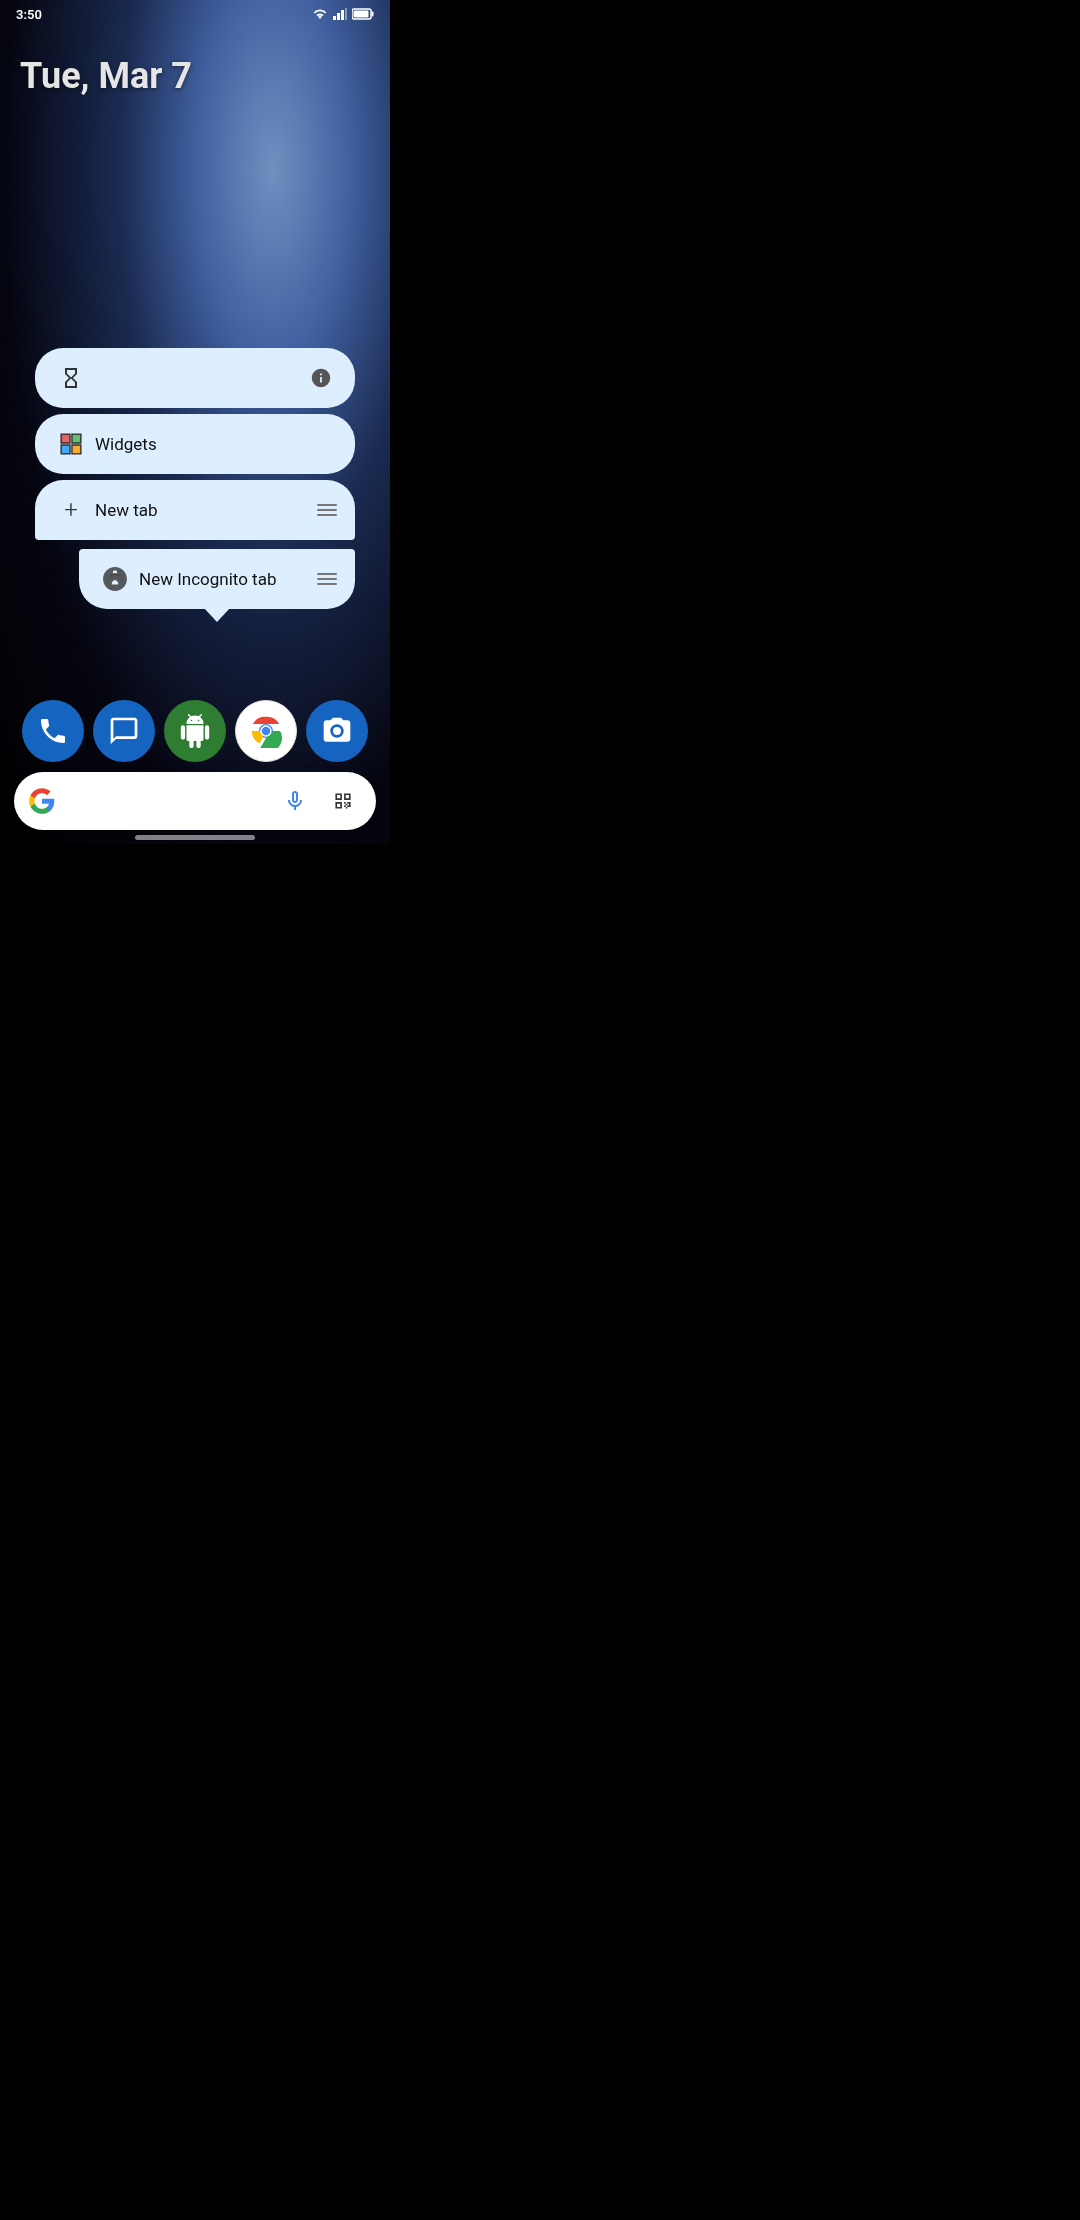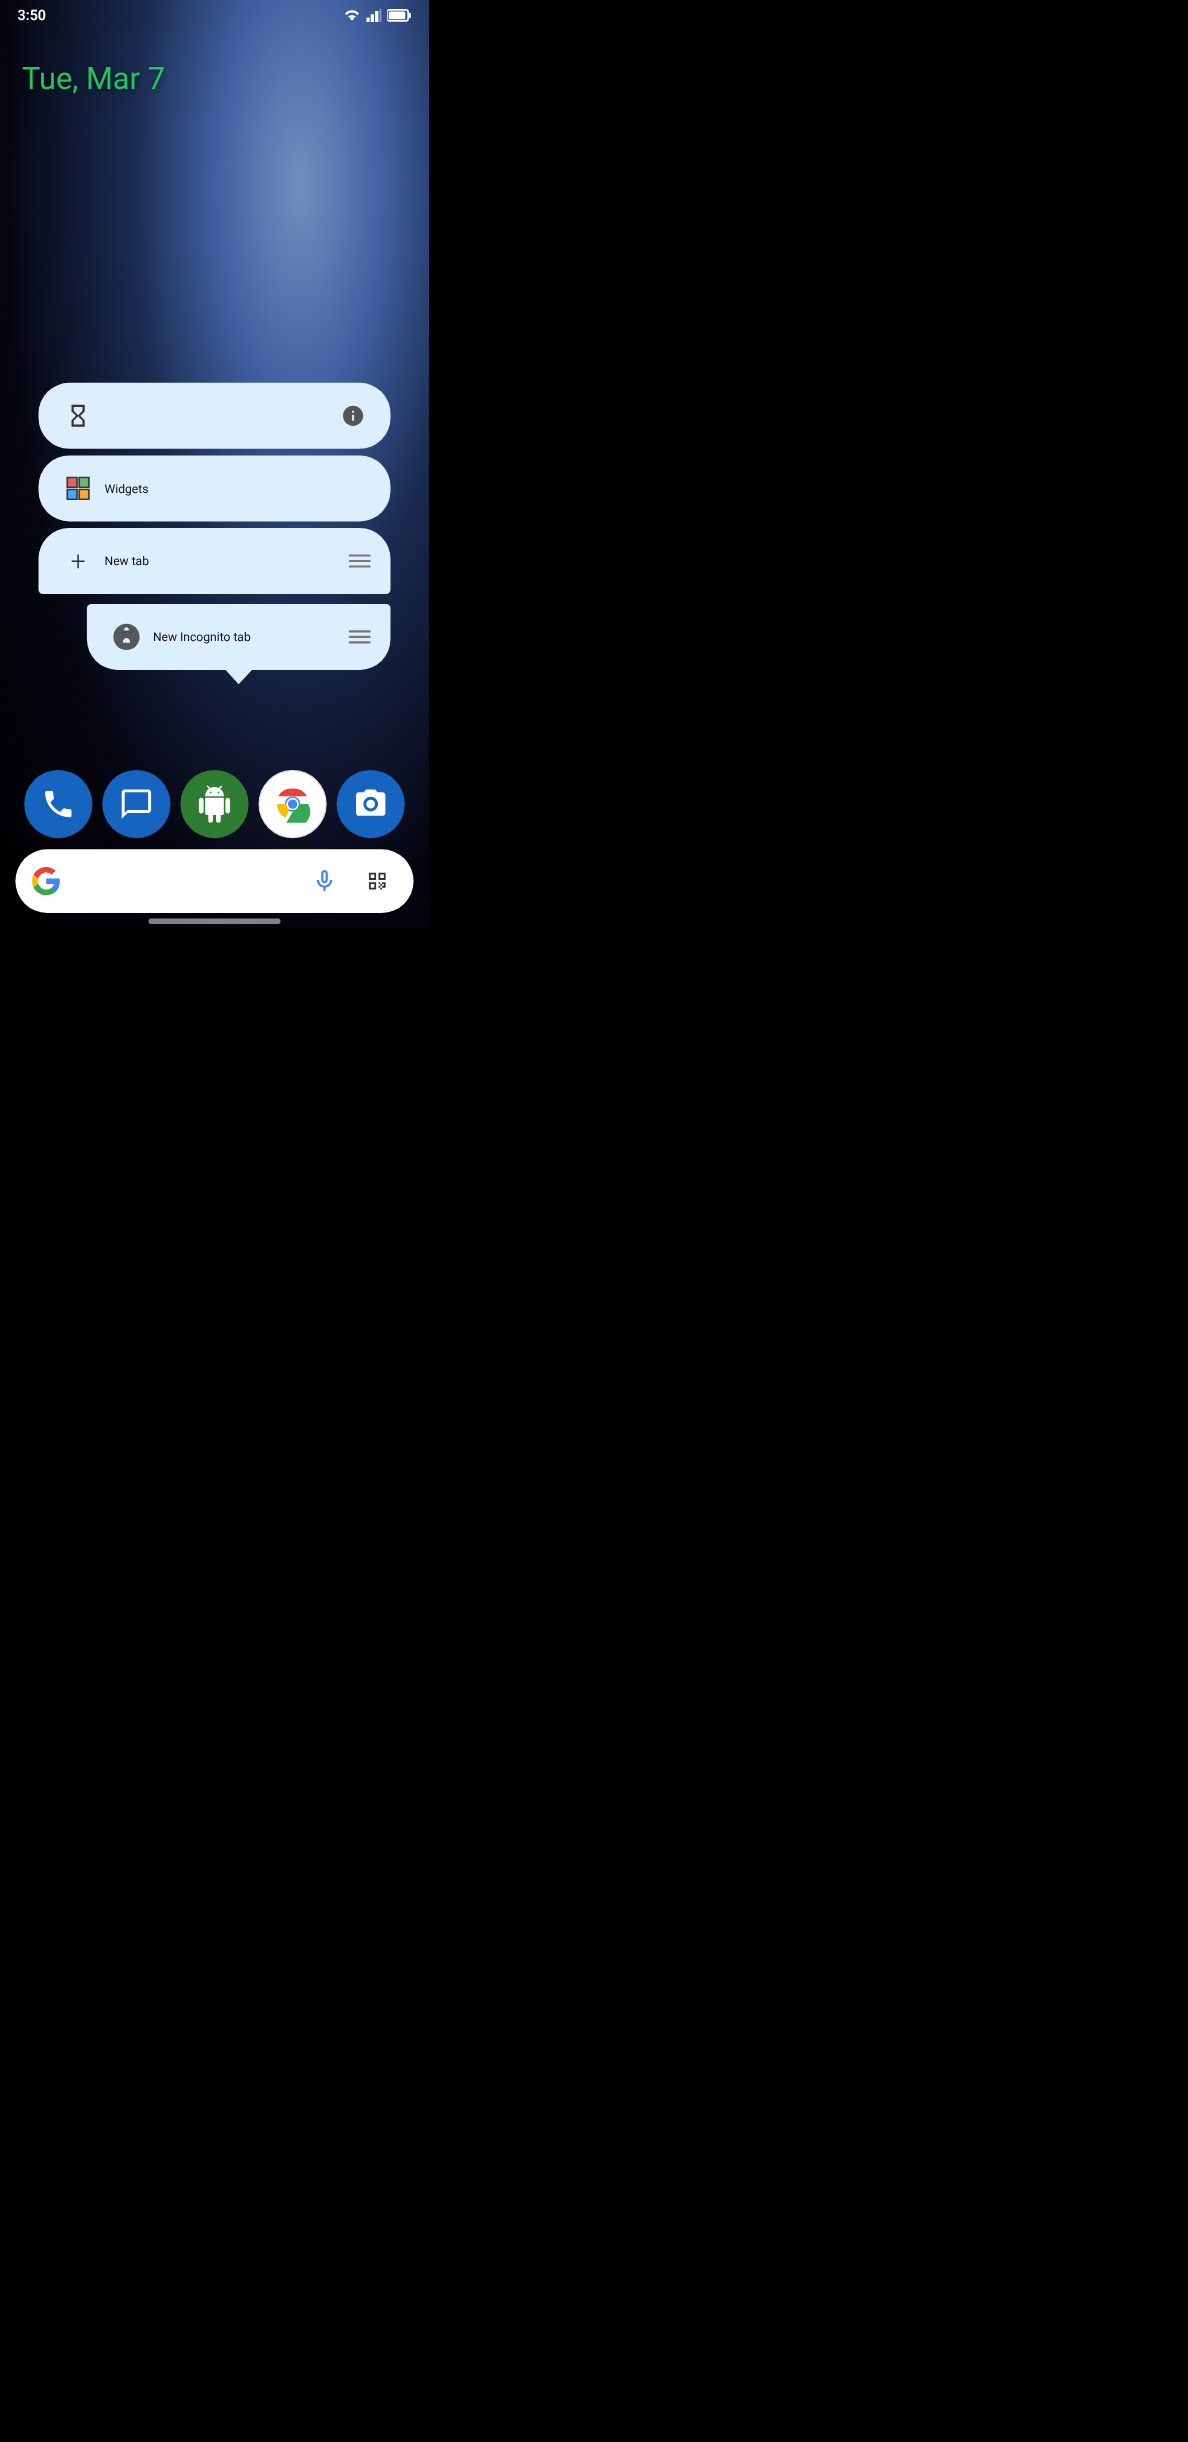--- a/index.html
+++ b/index.html
@@ -45,23 +45,23 @@
       display: flex;
       align-items: center;
       gap: 5px;
     }
 
     
     .date-label {
       position: absolute;
       top: 55px;
       left: 20px;
-      color: #22c55e;
-      font-size: 28px;
-      font-weight: 400;
+      color: #e5e5e5;
+      font-size: 36px;
+      font-weight: 700;
       z-index: 5;
       text-shadow: 0 1px 4px rgba(0,0,0,0.5);
     }
 
     
     .context-menu {
       position: absolute;
       bottom: 235px;
       left: 50%;
       transform: translateX(-50%);
@@ -89,21 +89,21 @@
       display: flex;
       align-items: center;
       justify-content: center;
       font-size: 22px;
       flex-shrink: 0;
       color: #333;
     }
 
     .menu-item-label {
       flex: 1;
-      font-size: 11px;
+      font-size: 17px;
       color: #111;
       margin-left: 6px;
       font-weight: 400;
     }
 
     
     .dock {
       position: absolute;
       bottom: 82px;
       left: 0; right: 0;

